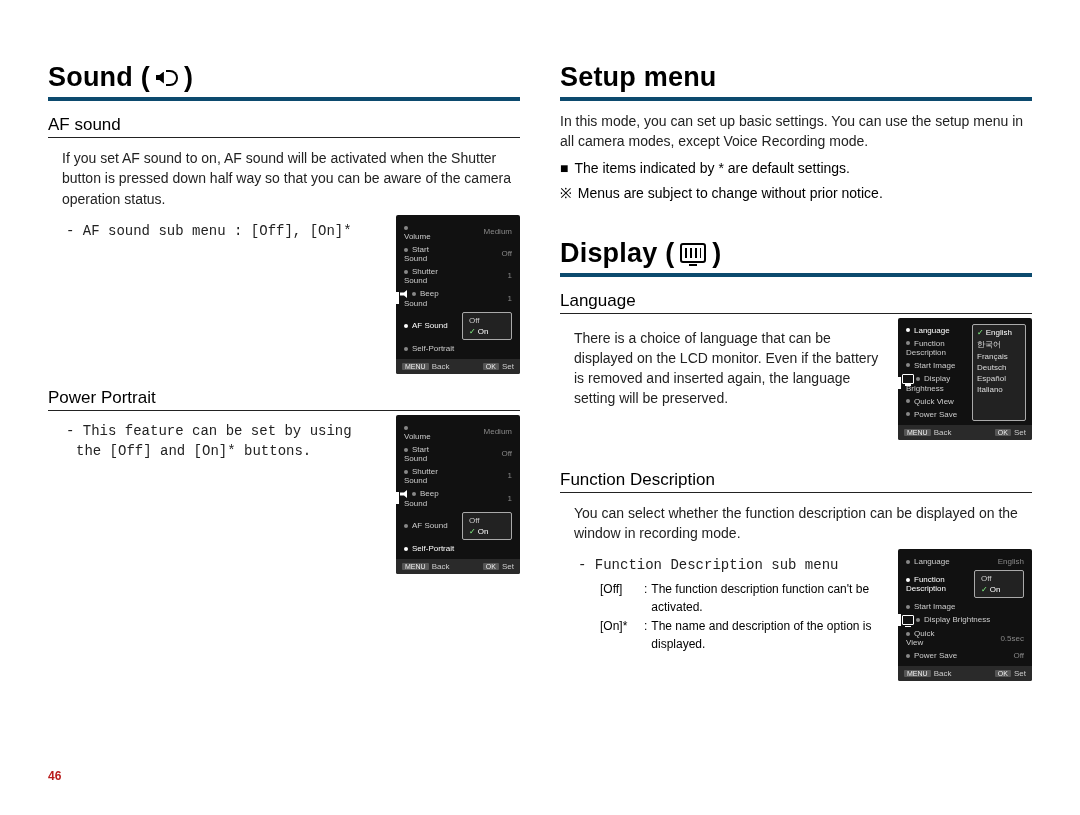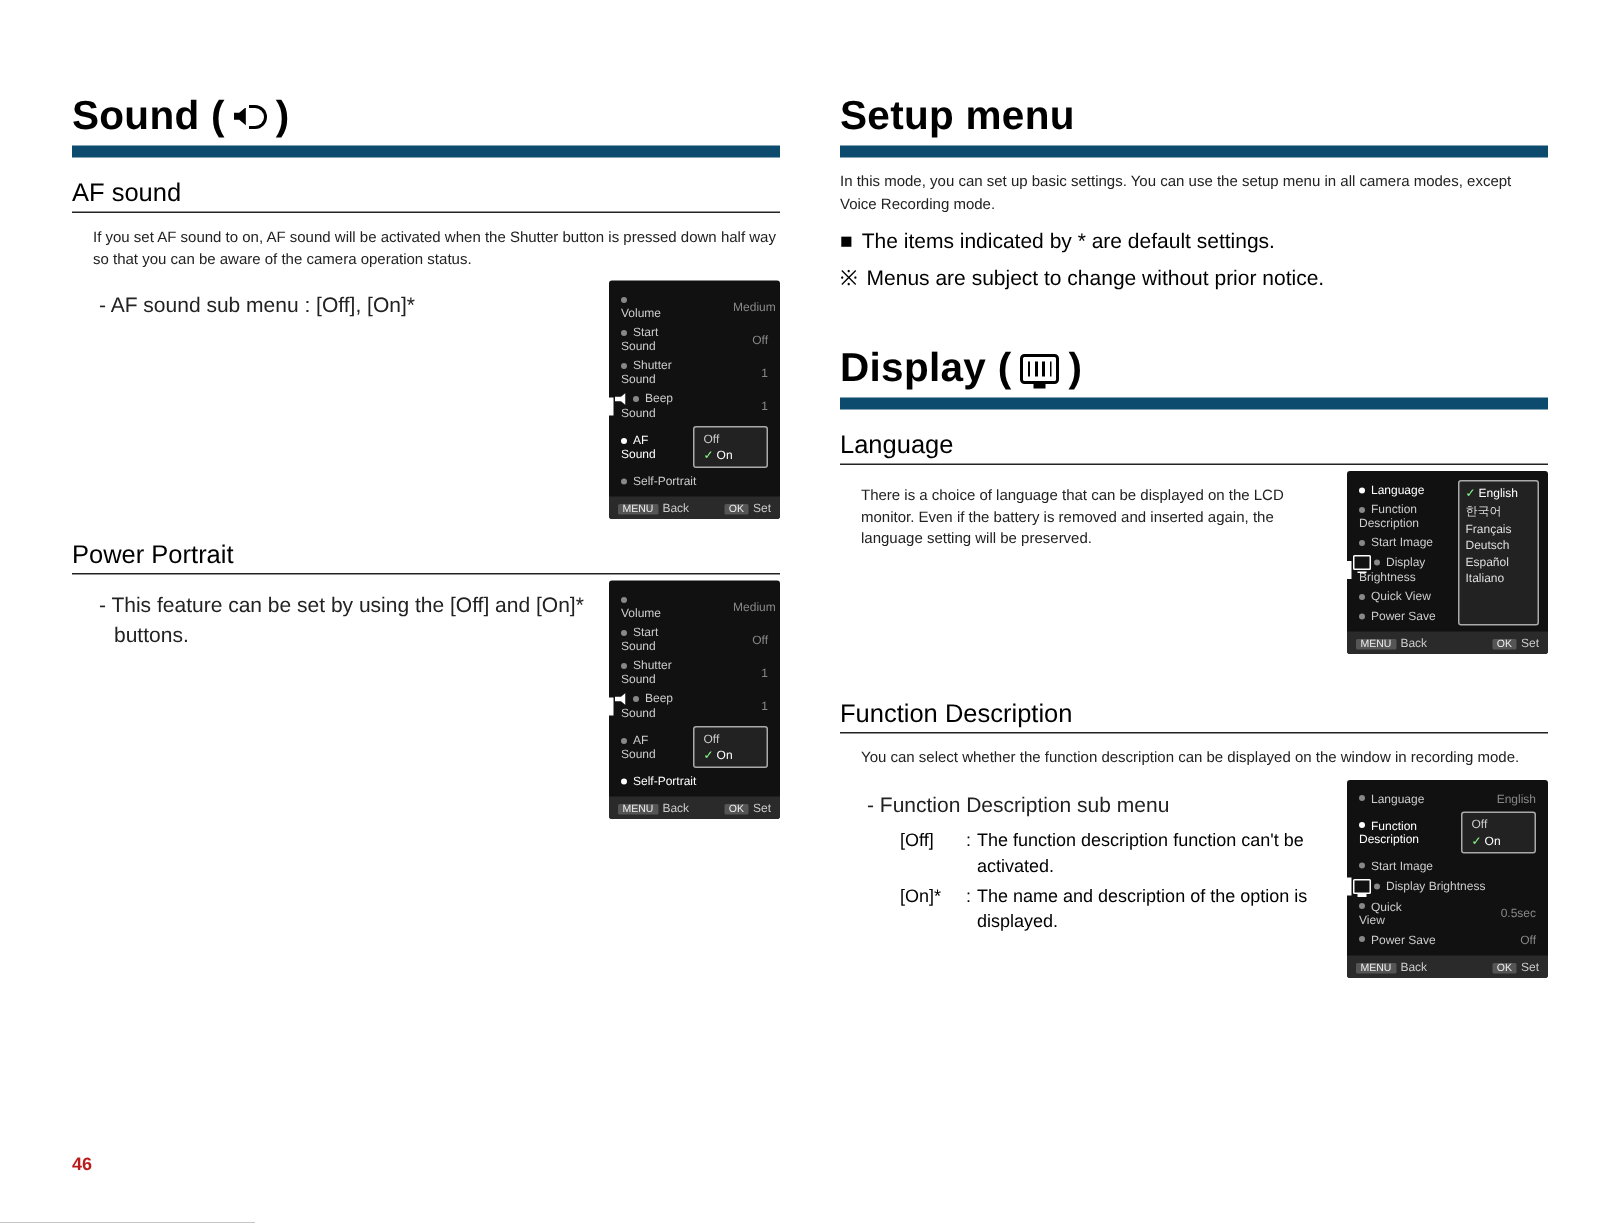--- a/index.html
+++ b/index.html
@@ -23,21 +23,21 @@
     height: 100%;
   }
   .col {
     flex: 1;
     min-width: 0;
   }
   h1.section-title {
     font-size: 27px;
     font-weight: bold;
     margin: 0 0 4px 0;
-    border-bottom: 8px solid #0c4a6e;
+    border-bottom: 4px solid #0c4a6e;
     padding-bottom: 4px;
     display: flex;
     align-items: center;
     gap: 6px;
     letter-spacing: 0.2px;
   }
   h1.section-title .icon {
     display: inline-flex;
     align-items: center;
   }
@@ -45,31 +45,32 @@
     font-weight: bold;
   }
   h2.sub-title {
     font-size: 17px;
     font-weight: normal;
     margin: 14px 0 4px 0;
     border-bottom: 1.5px solid #222;
     padding-bottom: 2px;
   }
   p.body {
-    font-size: 10px;
+    font-size: 14px;
     line-height: 1.45;
     margin: 10px 0 6px 14px;
     color: #222;
   }
   p.sub-item {
     font-size: 14px;
     line-height: 1.45;
     margin: 6px 0 6px 28px;
     text-indent: -10px;
     color: #222;
+    font-family: Liberation Mono, monospace;
   }
   .row-w-lcd {
     display: flex;
     gap: 14px;
     align-items: flex-start;
   }
   .row-w-lcd .txt {
     flex: 1;
     min-width: 0;
   }
@@ -87,21 +88,21 @@
     position: absolute;
     left: 48px;
     bottom: 32px;
     font-size: 12px;
     font-weight: bold;
     color: #b91c1c;
   }
 
   
   .lcd {
-    width: 114px;
+    width: 124px;
     background: #111;
     border-radius: 2px;
     color: #ddd;
     font-size: 8px;
     padding: 6px 6px 0 6px;
     box-sizing: border-box;
     flex: 0 0 auto;
   }
   .lcd.narrow { width: 134px; }
   .lcd .row {

